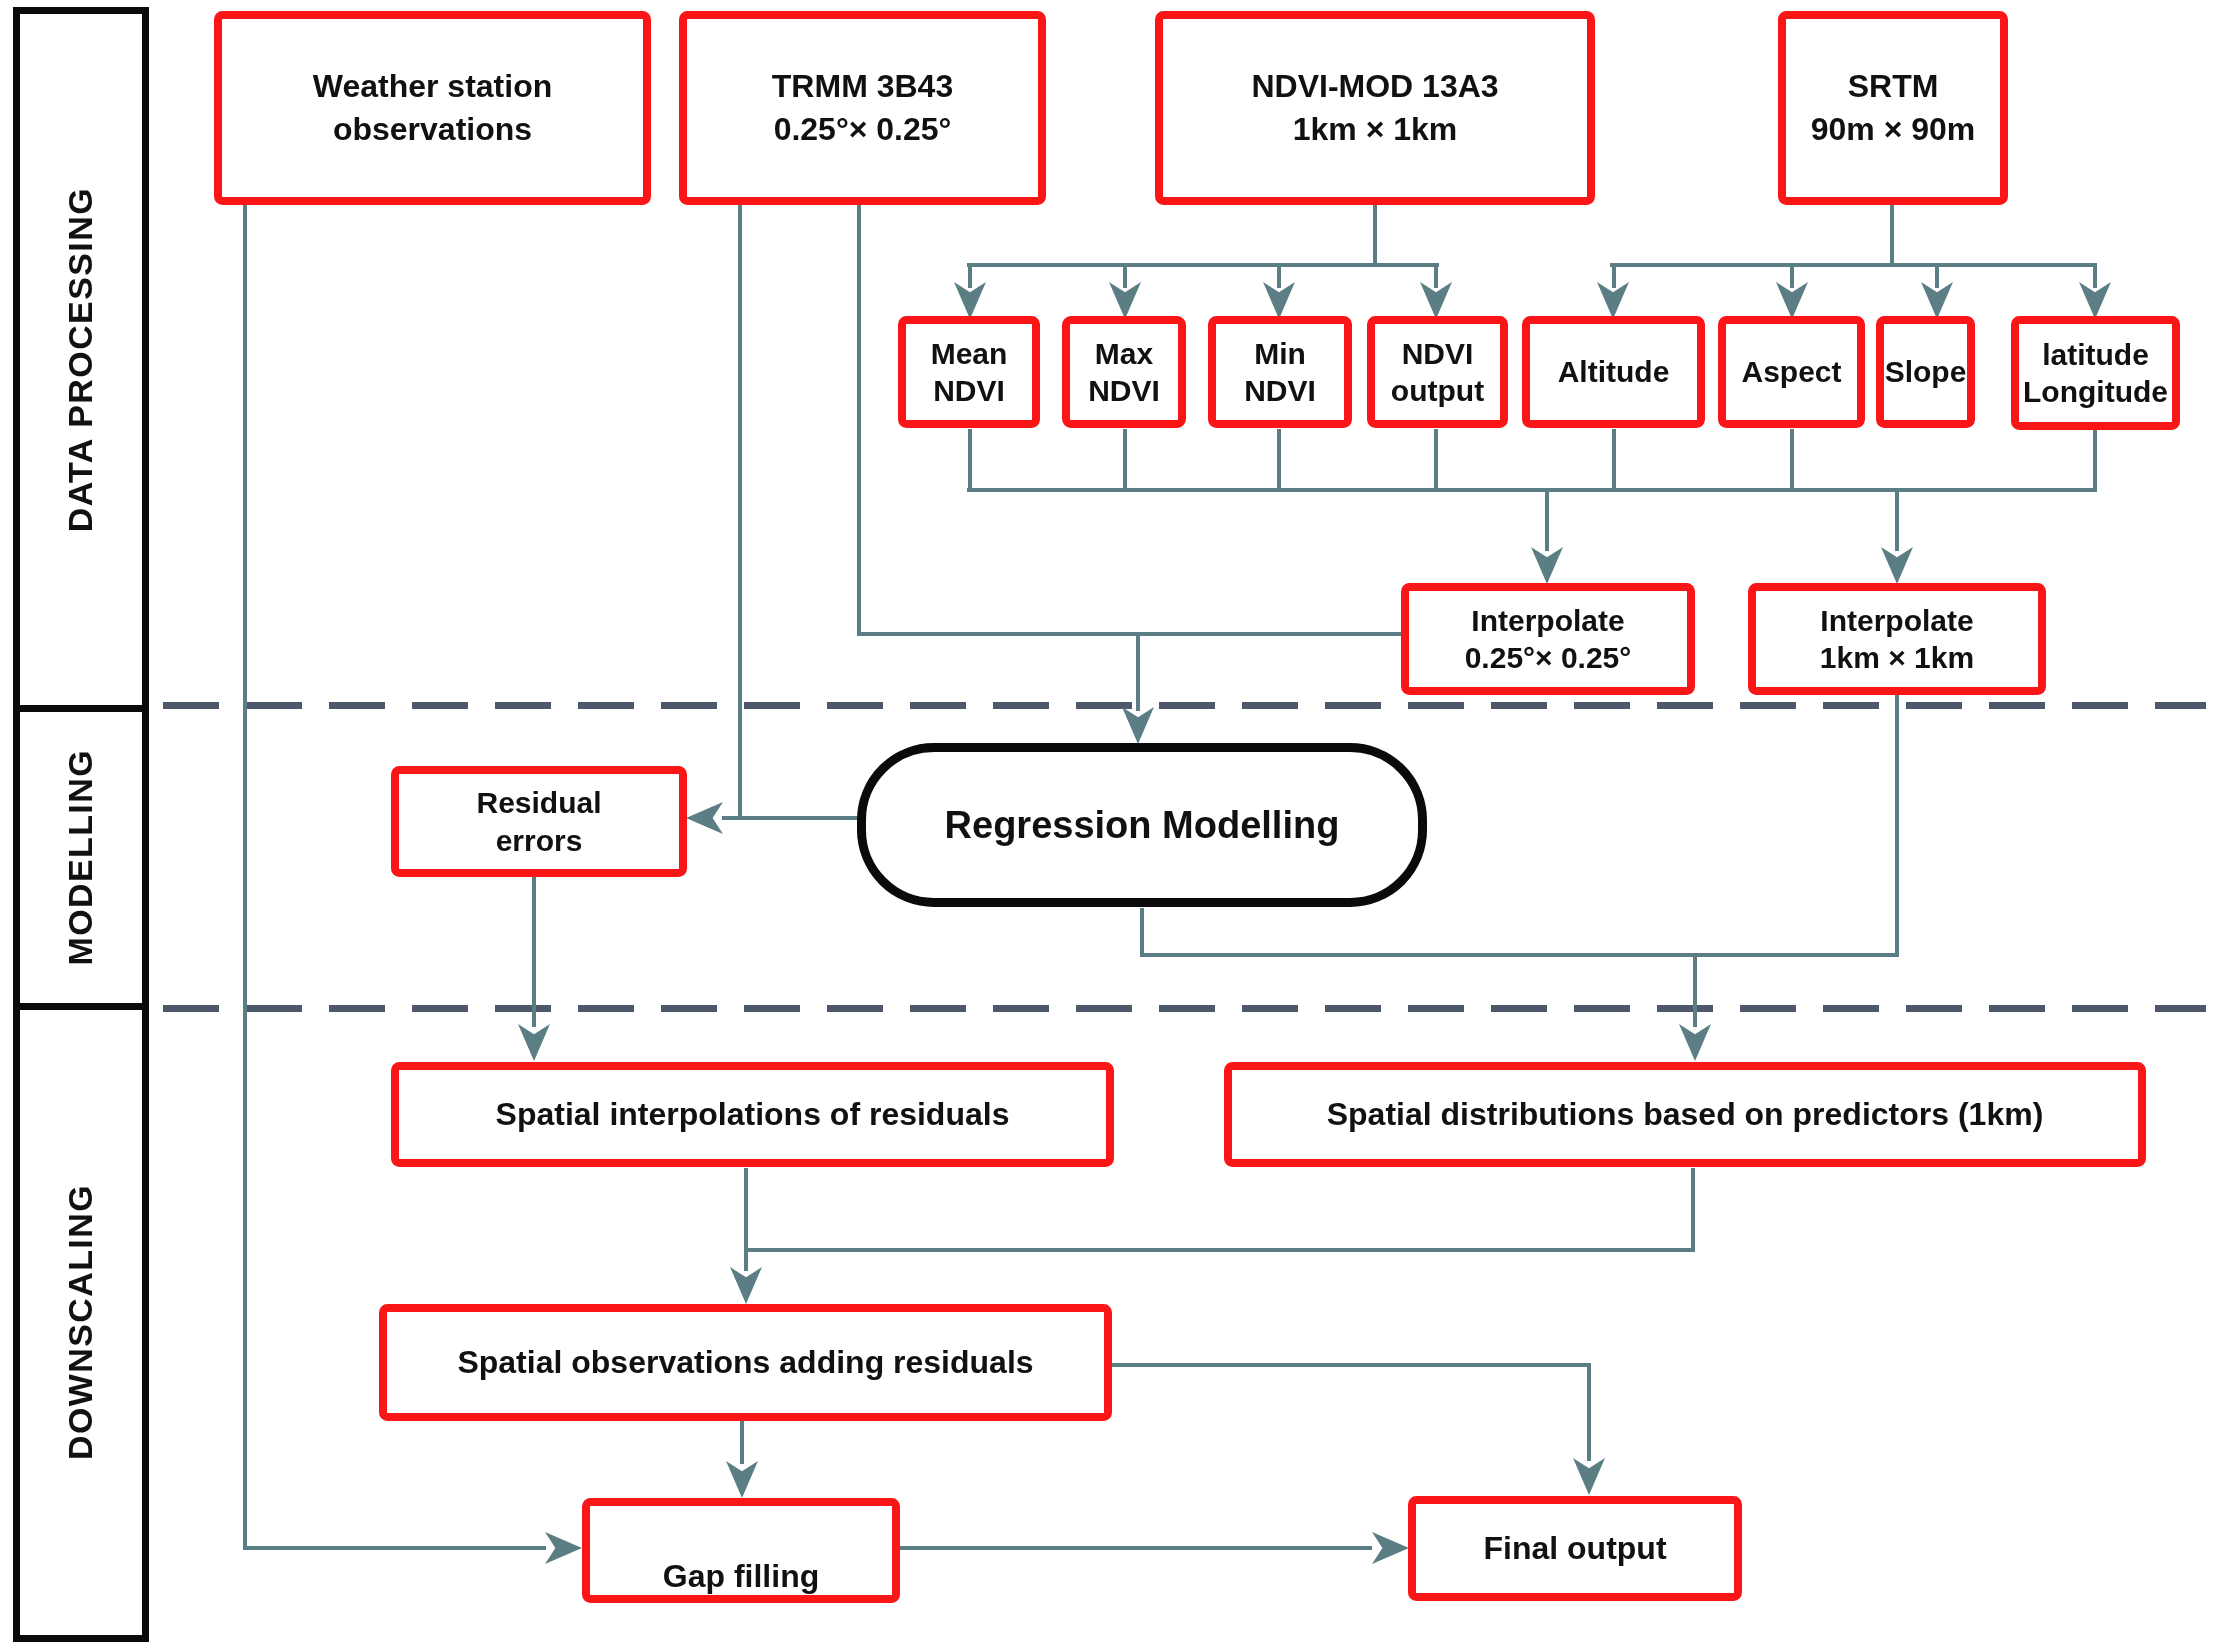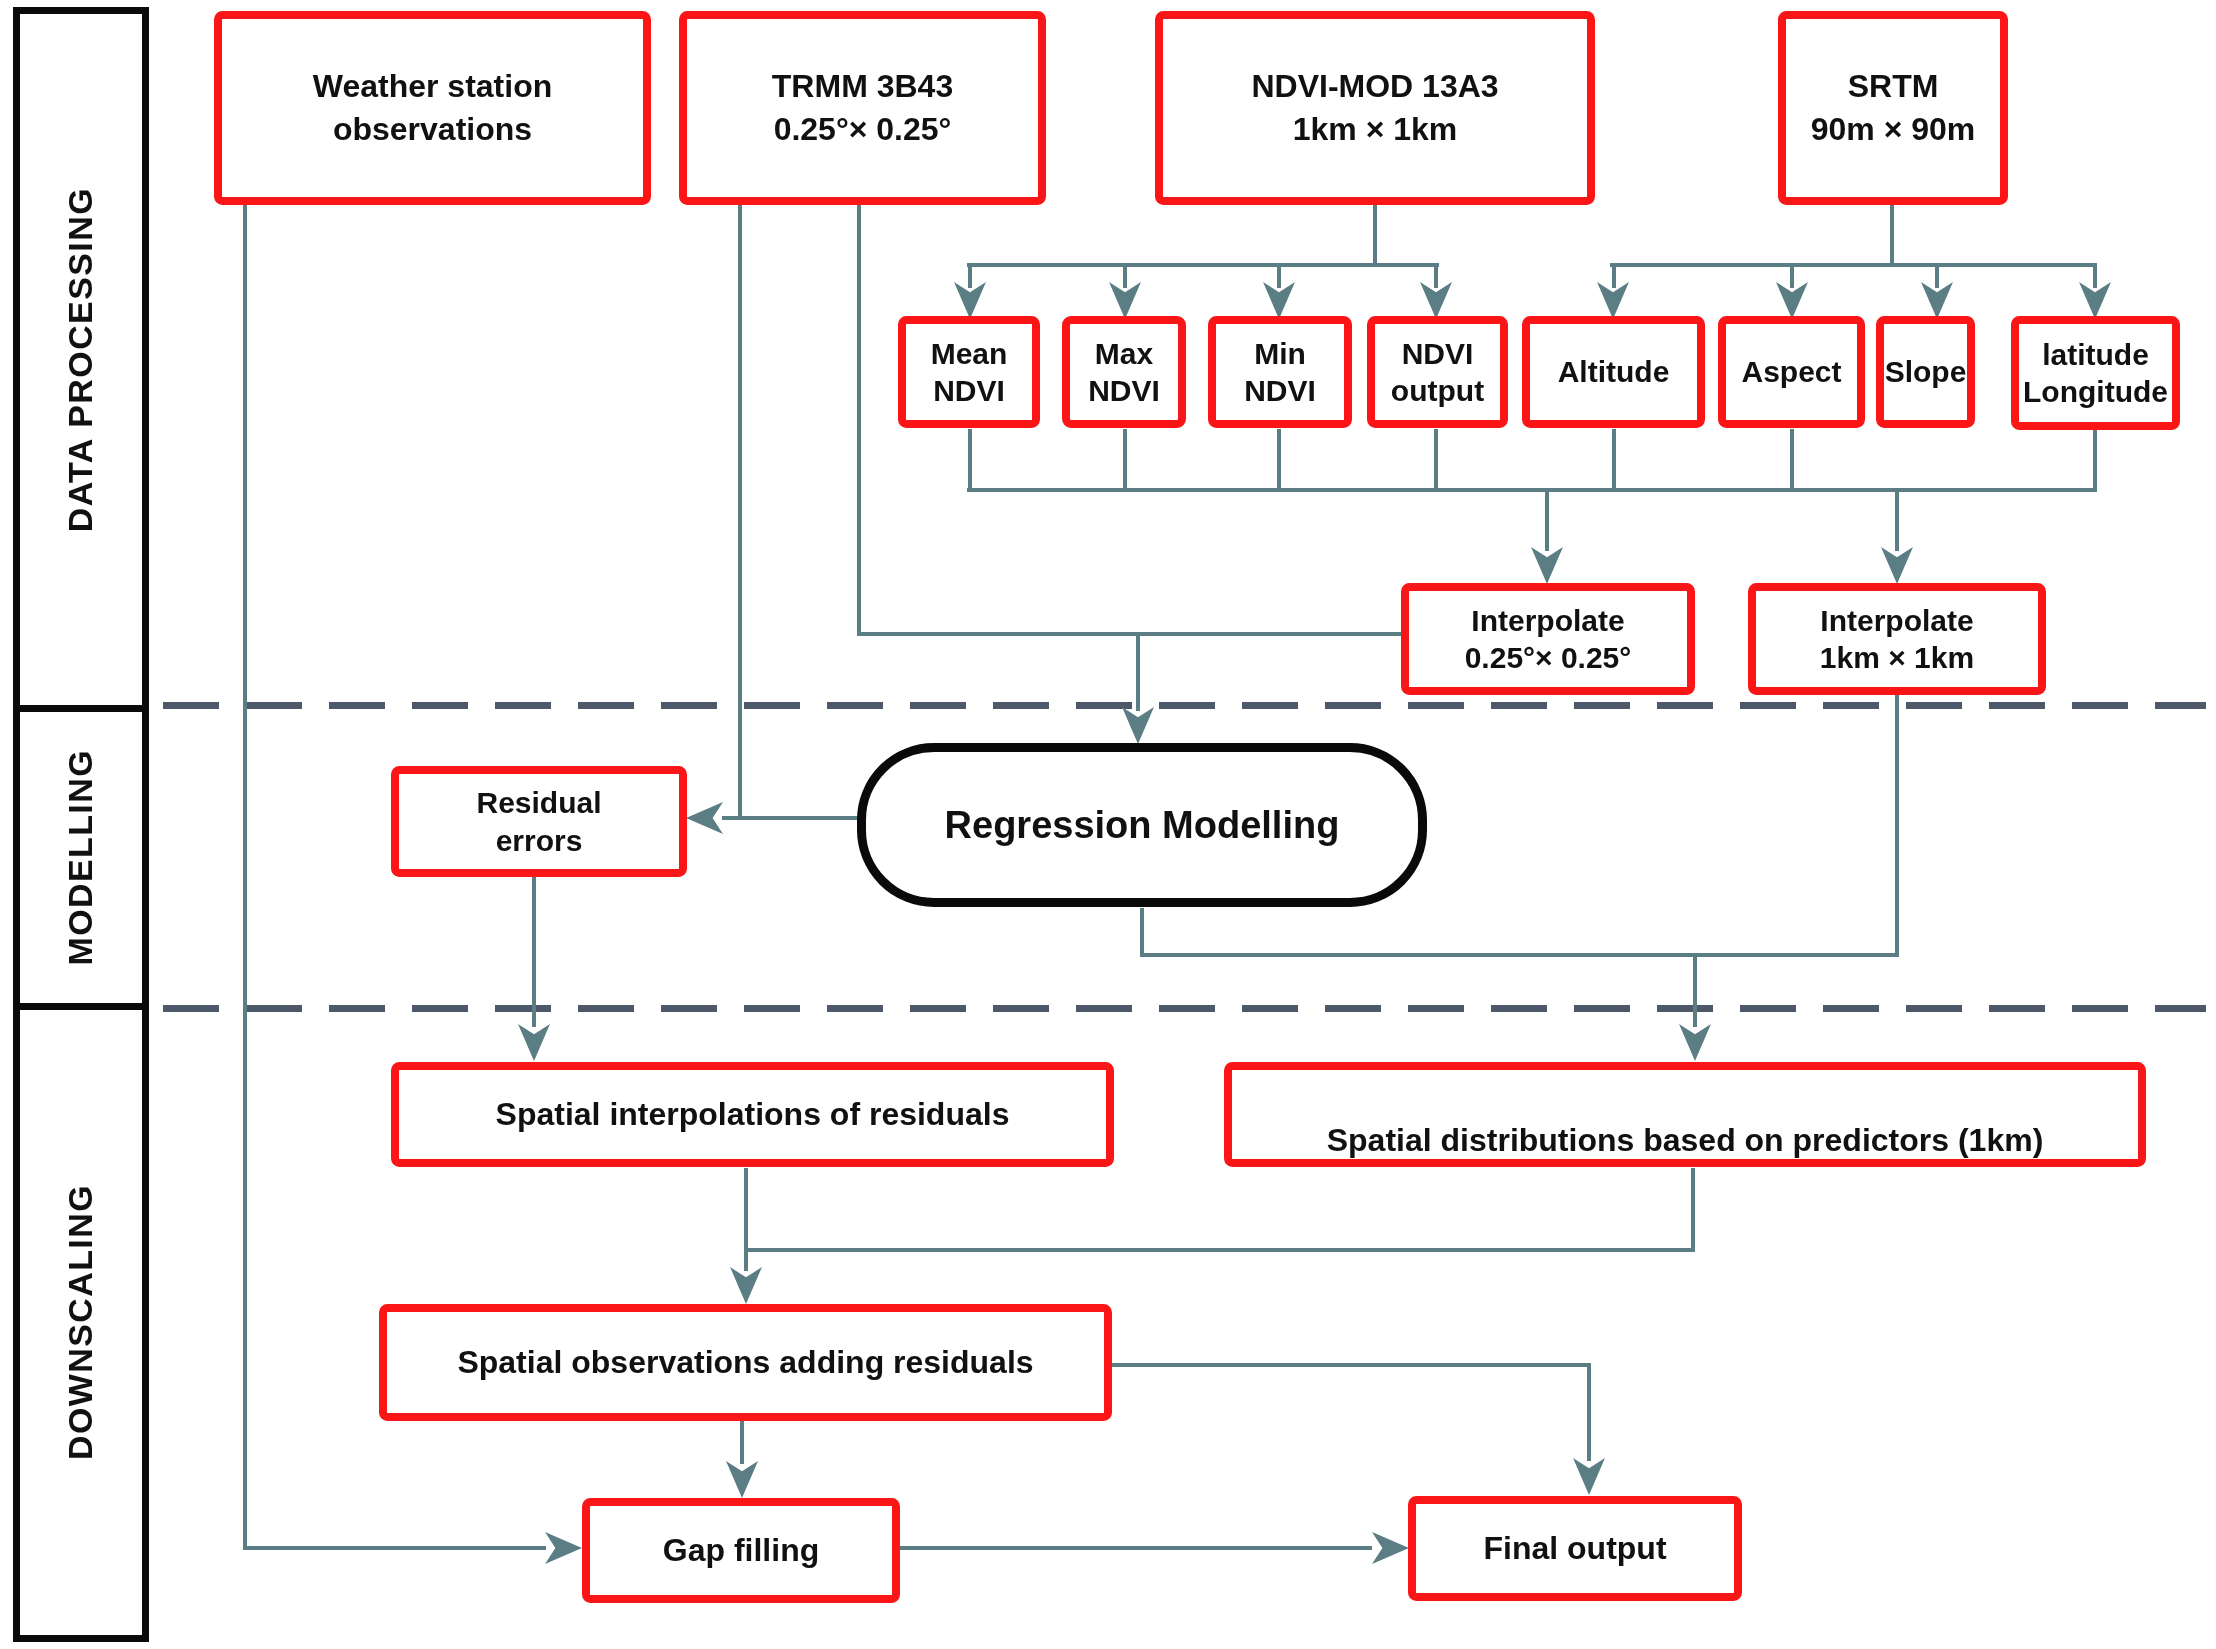--- a/index.html
+++ b/index.html
@@ -160,27 +160,27 @@
     <span>Regression Modelling</span>
   </div>
   <div class="rbox box-md" style="left:391px;top:766px;width:296px;height:111px;">
     <span>Residual</span>
     <span>errors</span>
   </div>
 
   <div class="rbox box-wide" style="left:391px;top:1062px;width:723px;height:105px;">
     <span>Spatial interpolations of residuals</span>
   </div>
-  <div class="rbox box-wide" style="left:1224px;top:1062px;width:922px;height:105px;justify-content:flex-end;">
+  <div class="rbox box-wide" style="left:1224px;top:1062px;width:922px;height:105px;">
     <span>Spatial distributions based on predictors (1km)</span>
   </div>
   <div class="rbox box-wide" style="left:379px;top:1304px;width:733px;height:117px;">
     <span>Spatial observations adding residuals</span>
   </div>
-  <div class="rbox box-wide" style="left:582px;top:1498px;width:318px;height:105px;">
+  <div class="rbox box-wide" style="left:582px;top:1498px;width:318px;height:105px;justify-content:flex-end;">
     <span>Gap filling</span>
   </div>
   <div class="rbox box-wide" style="left:1408px;top:1496px;width:334px;height:105px;">
     <span>Final output</span>
   </div>
 
   <div class="ln vln" style="left:243px;top:205px;height:1345px;"></div>
   <div class="ln hln" style="left:243px;top:1546px;width:303px;"></div>
   <div class="arr arr-right" style="left:545px;top:1532px;"></div>
 

